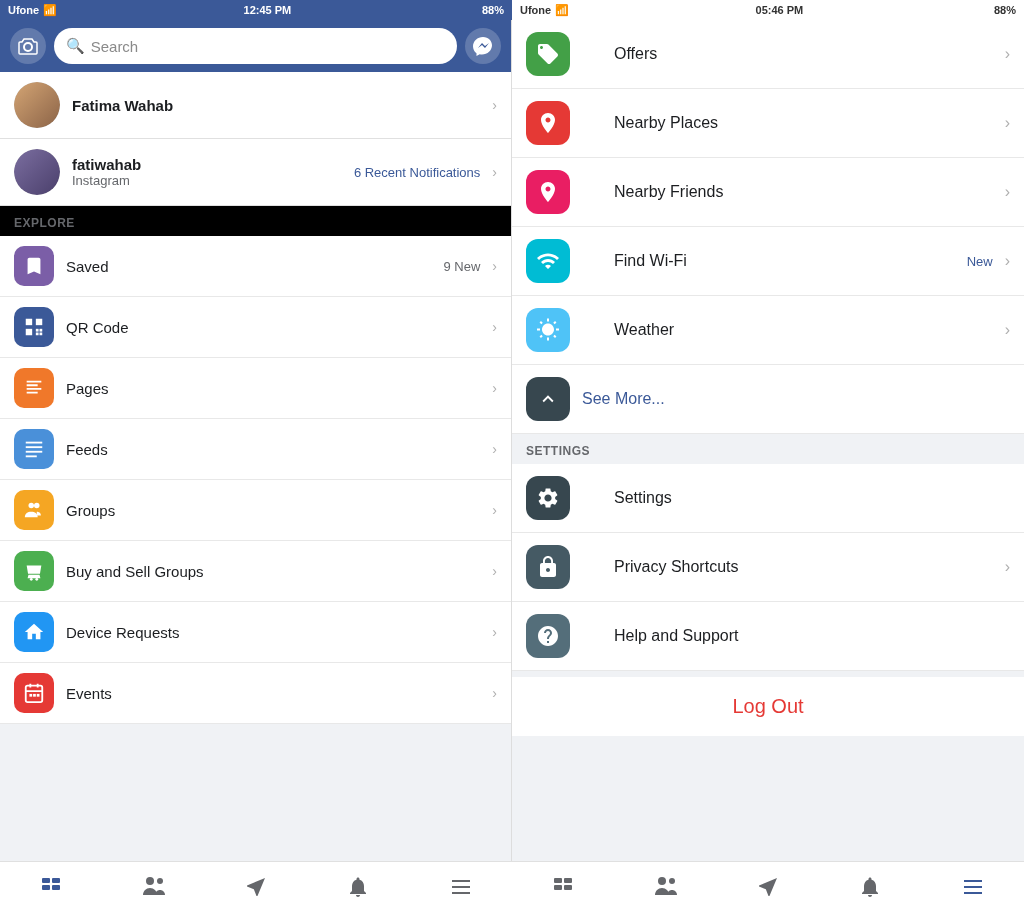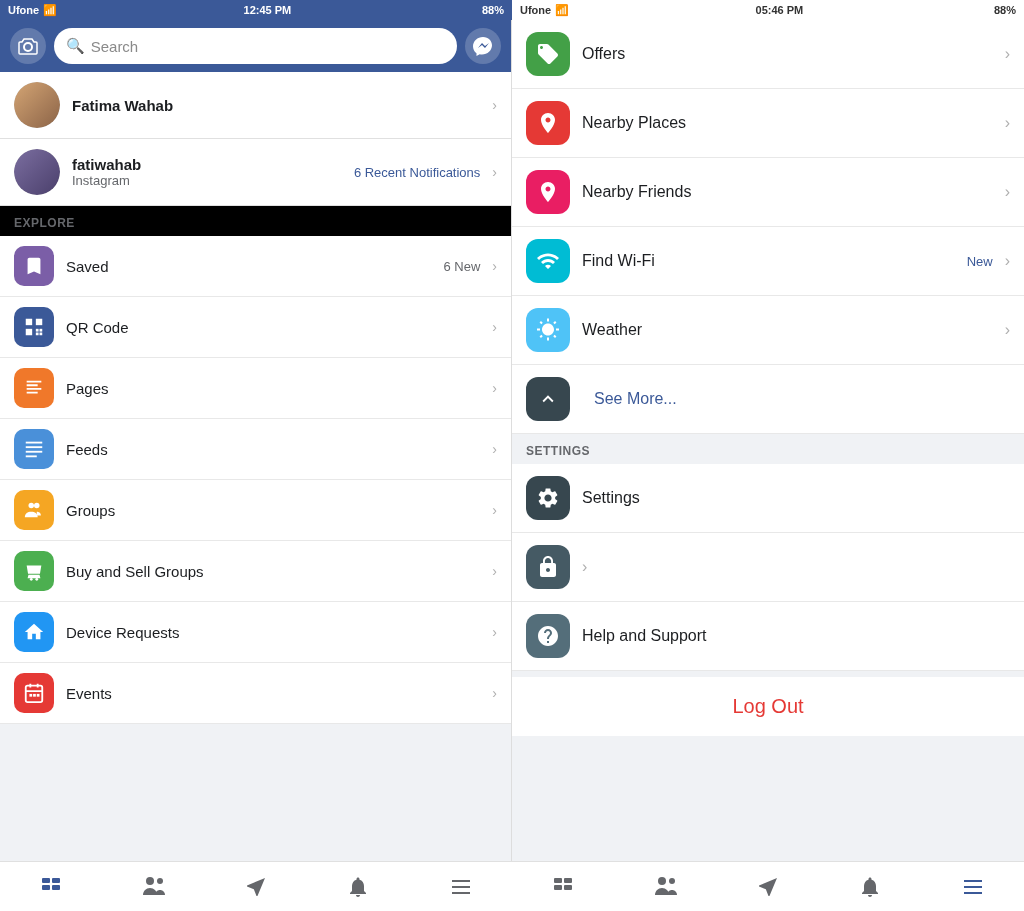--- a/index.html
+++ b/index.html
@@ -149,41 +149,41 @@
       flex-shrink: 0;
     }
     .icon-green2 { background: #43a047; color: white; }
     .icon-red2 { background: #e53935; color: white; }
     .icon-pink { background: #e91e63; color: white; }
     .icon-cyan { background: #00bcd4; color: white; }
     .icon-sky { background: #4fc3f7; color: white; }
     .icon-dark { background: #37474f; color: white; }
     .icon-dark2 { background: #455a64; color: white; }
     .icon-darkgray { background: #546e7a; color: white; }
-    .right-menu-label { flex: 1; font-size: 16px; color: #1c1e21; }
+    .right-menu-label { flex: 1; font-size: 16px; color: #1c1e21; margin-left: 32px; }
     .new-badge-blue { color: #3b5998; font-size: 13px; font-weight: 500; }
 
     .see-more-item {
       background: white;
       display: flex;
       align-items: center;
       padding: 12px 14px;
       gap: 12px;
       cursor: pointer;
       border-bottom: 1px solid #e8e8e8;
     }
     .see-more-icon {
       width: 44px; height: 44px;
       border-radius: 12px;
       background: #37474f;
       display: flex; align-items: center; justify-content: center;
       color: white;
       font-size: 18px;
     }
-    .see-more-label { color: #3b5998; font-size: 16px; font-weight: 500; margin-left: 12px; }
+    .see-more-label { color: #3b5998; font-size: 16px; font-weight: 500; }
 
     .settings-section { background: #f0f2f5; padding: 10px 14px 6px; font-size: 12px; font-weight: 700; color: #65676b; letter-spacing: 0.5px; }
 
     .log-out-section {
       background: white;
       padding: 18px;
       display: flex;
       justify-content: center;
       margin-top: 4px;
     }
@@ -288,21 +288,21 @@
 
     <div class="section-header">EXPLORE</div>
 
     <div class="menu-item">
       <div class="menu-icon icon-purple">
         <svg width="22" height="22" viewBox="0 0 24 24" fill="white">
             <path d="M17 3H7c-1.1 0-2 .9-2 2v16l7-3 7 3V5c0-1.1-.9-2-2-2z"></path>
           </svg>
       </div>
       <span class="menu-label">Saved</span>
-      <span class="new-badge">6 New</span>
+      <span class="new-badge">9 New</span>
       <span class="chevron">›</span>
     </div>
 
     <div class="menu-item">
       <div class="menu-icon icon-blue-dark">
         <svg width="22" height="22" viewBox="0 0 24 24" fill="white">
             <rect x="3" y="3" width="7" height="7"></rect>
             <rect x="14" y="3" width="7" height="7"></rect>
             <rect x="3" y="14" width="7" height="7"></rect>
             <rect x="14" y="14" width="3" height="3"></rect>
@@ -460,20 +460,21 @@
       </div>
       <span class="right-menu-label">Settings</span>
     </div>
 
     <div class="right-menu-item">
       <div class="right-menu-icon icon-dark2">
         <svg width="24" height="24" viewBox="0 0 24 24" fill="white">
             <path d="M18 8h-1V6c0-2.76-2.24-5-5-5S7 3.24 7 6v2H6c-1.1 0-2 .9-2 2v10c0 1.1.9 2 2 2h12c1.1 0 2-.9 2-2V10c0-1.1-.9-2-2-2zm-6 9c-1.1 0-2-.9-2-2s.9-2 2-2 2 .9 2 2-.9 2-2 2zm3.1-9H8.9V6c0-1.71 1.39-3.1 3.1-3.1 1.71 0 3.1 1.39 3.1 3.1v2z"></path>
           </svg>
       </div>
+      <span class="right-menu-label">Privacy Shortcuts</span>
       <span class="chevron" style="font-size:16px; color:#b0b0b0;">›</span>
     </div>
 
     <div class="right-menu-item">
       <div class="right-menu-icon icon-darkgray">
         <svg width="24" height="24" viewBox="0 0 24 24" fill="white">
             <path d="M12 2C6.48 2 2 6.48 2 12s4.48 10 10 10 10-4.48 10-10S17.52 2 12 2zm1 17h-2v-2h2v2zm2.07-7.75l-.9.92C13.45 12.9 13 13.5 13 15h-2v-.5c0-1.1.45-2.1 1.17-2.83l1.24-1.26c.37-.36.59-.86.59-1.41 0-1.1-.9-2-2-2s-2 .9-2 2H8c0-2.21 1.79-4 4-4s4 1.79 4 4c0 .88-.36 1.68-.93 2.25z"></path>
           </svg>
       </div>
       <span class="right-menu-label">Help and Support</span>

